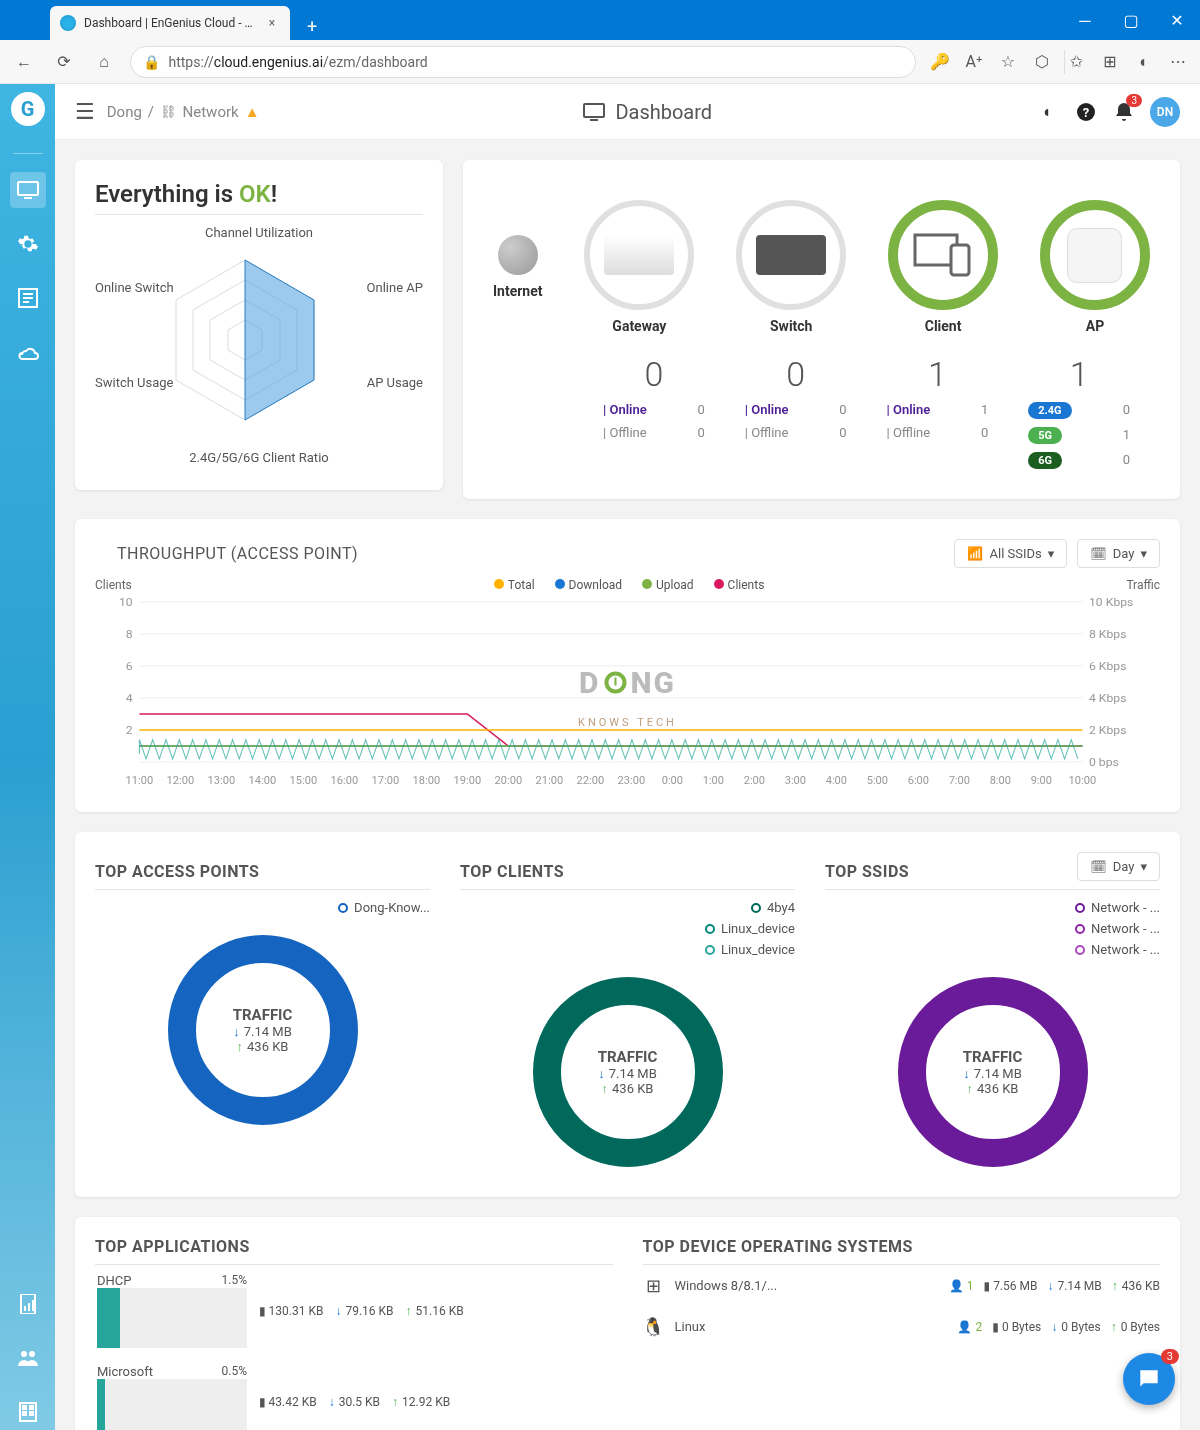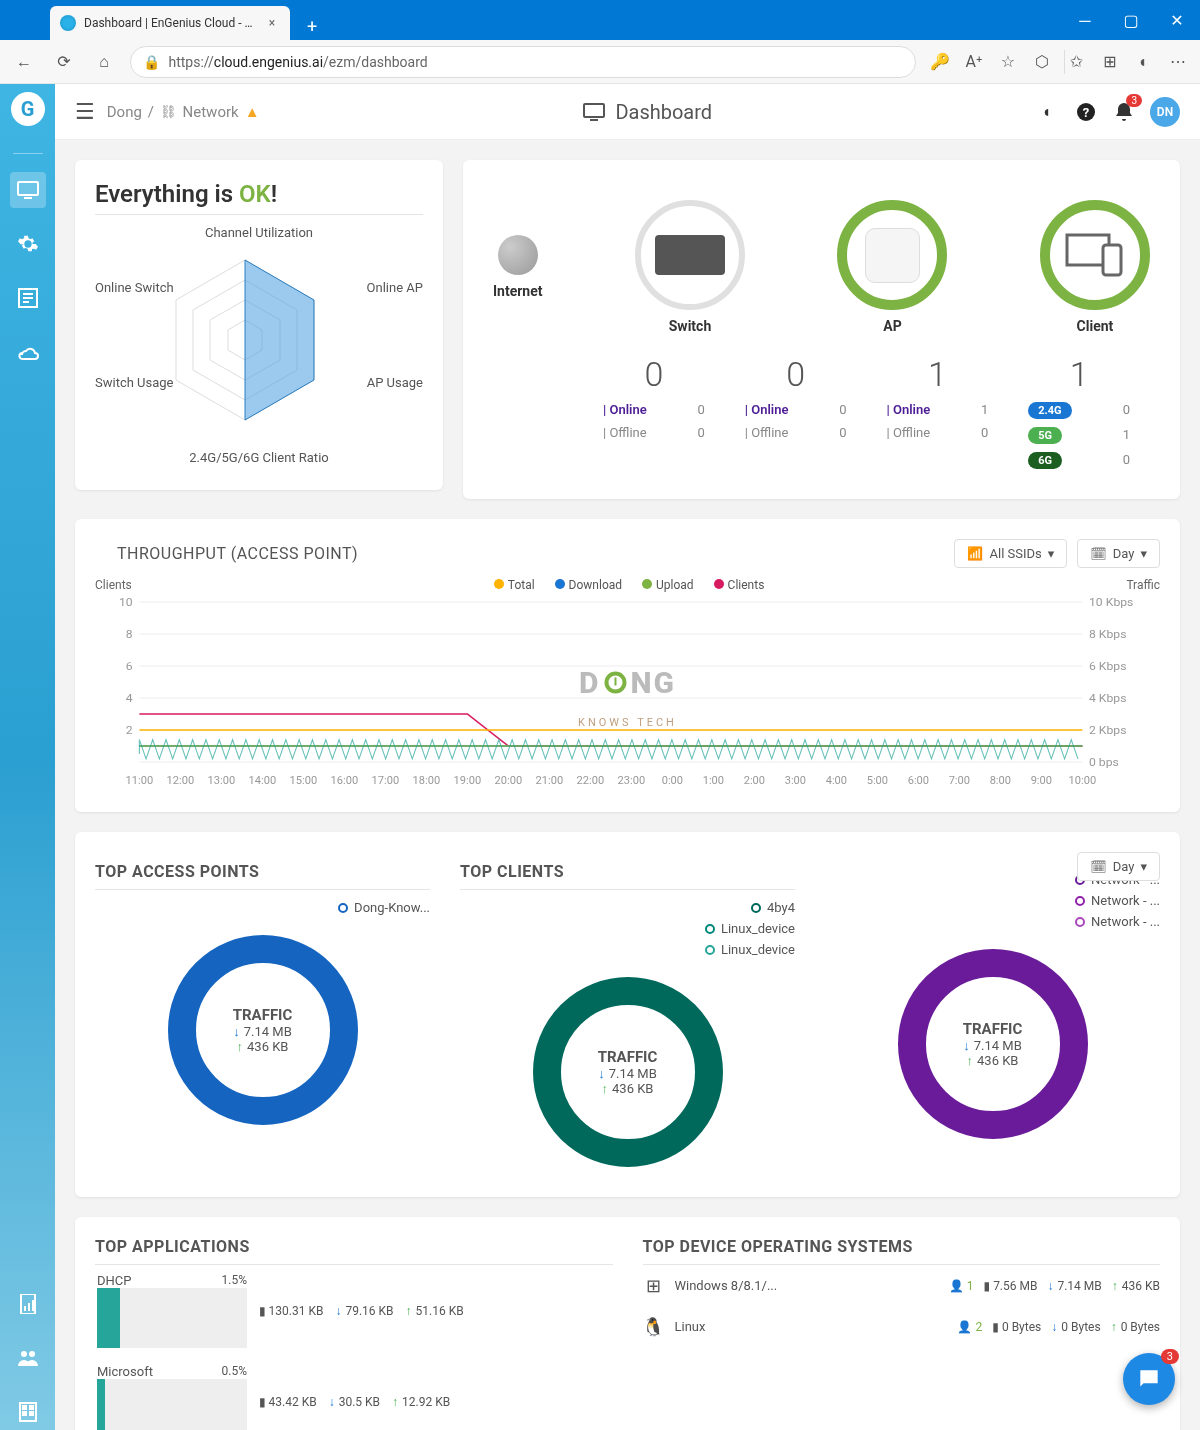--- a/index.html
+++ b/index.html
@@ -269,38 +269,44 @@
           </div>
 
           <div class="card card-topology">
             <div class="topo-row">
               <div class="topo-internet">
                 <div class="globe"></div>
                 <div class="topo-name">Internet</div>
               </div>
               <div class="topo-node">
                 <div class="topo-circle gray">
+                    <div class="inner-img" style="background:linear-gradient(#fff,#ddd)"></div>
+                  </div>
+                <div class="topo-name">Gateway</div>
+              </div>
+              <div class="topo-node">
+                <div class="topo-circle gray">
                     <div class="inner-img" style="background:#555"></div>
                   </div>
                 <div class="topo-name">Switch</div>
-              </div>
-              <div class="topo-node">
-                <div class="topo-circle green">
-                    <div style="width:55px;height:55px;border-radius:10px;background:#f5f5f5;border:1px solid #ddd"></div>
-                  </div>
-                <div class="topo-name">AP</div>
               </div>
               <div class="topo-node">
                 <div class="topo-circle green">
                   <svg width="60" height="45" viewBox="0 0 60 45" fill="none" stroke="#666" stroke-width="3">
                       <rect x="2" y="2" width="42" height="30"></rect>
                       <rect x="38" y="12" width="18" height="30" rx="3" fill="#fff"></rect>
                     </svg>
                 </div>
                 <div class="topo-name">Client</div>
+              </div>
+              <div class="topo-node">
+                <div class="topo-circle green">
+                    <div style="width:55px;height:55px;border-radius:10px;background:#f5f5f5;border:1px solid #ddd"></div>
+                  </div>
+                <div class="topo-name">AP</div>
               </div>
             </div>
             <div class="topo-stats">
               <div class="stat-col" style="flex:0 0 90px"></div>
               <div class="stat-col">
                 <div class="stat-big">0</div>
                 <div class="stat-line">
                     <span class="on">| <span>Online</span></span>
                     <span>0</span>
                   </div>
@@ -483,20 +489,21 @@
                     <span>7.14 MB</span>
                   </div>
               <div class="ring-stat">
                     <span class="arrow-up">↑</span>
                     <span>436 KB</span>
                   </div>
             </div>
               </div>
           </div>
           <div class="top-col">
+            <div class="top-title">TOP SSIDS</div>
             <div class="legend-list" id="ss-legend">
                 <div class="li">
                   <span style="width:10px;height:10px;border:2px solid #6a1b9a;border-radius:50%;display:inline-block"></span>
                   <span>Network - ...</span>
                 </div>
                 <div class="li">
                   <span style="width:10px;height:10px;border:2px solid #8e24aa;border-radius:50%;display:inline-block"></span>
                   <span>Network - ...</span>
                 </div>
                 <div class="li">

